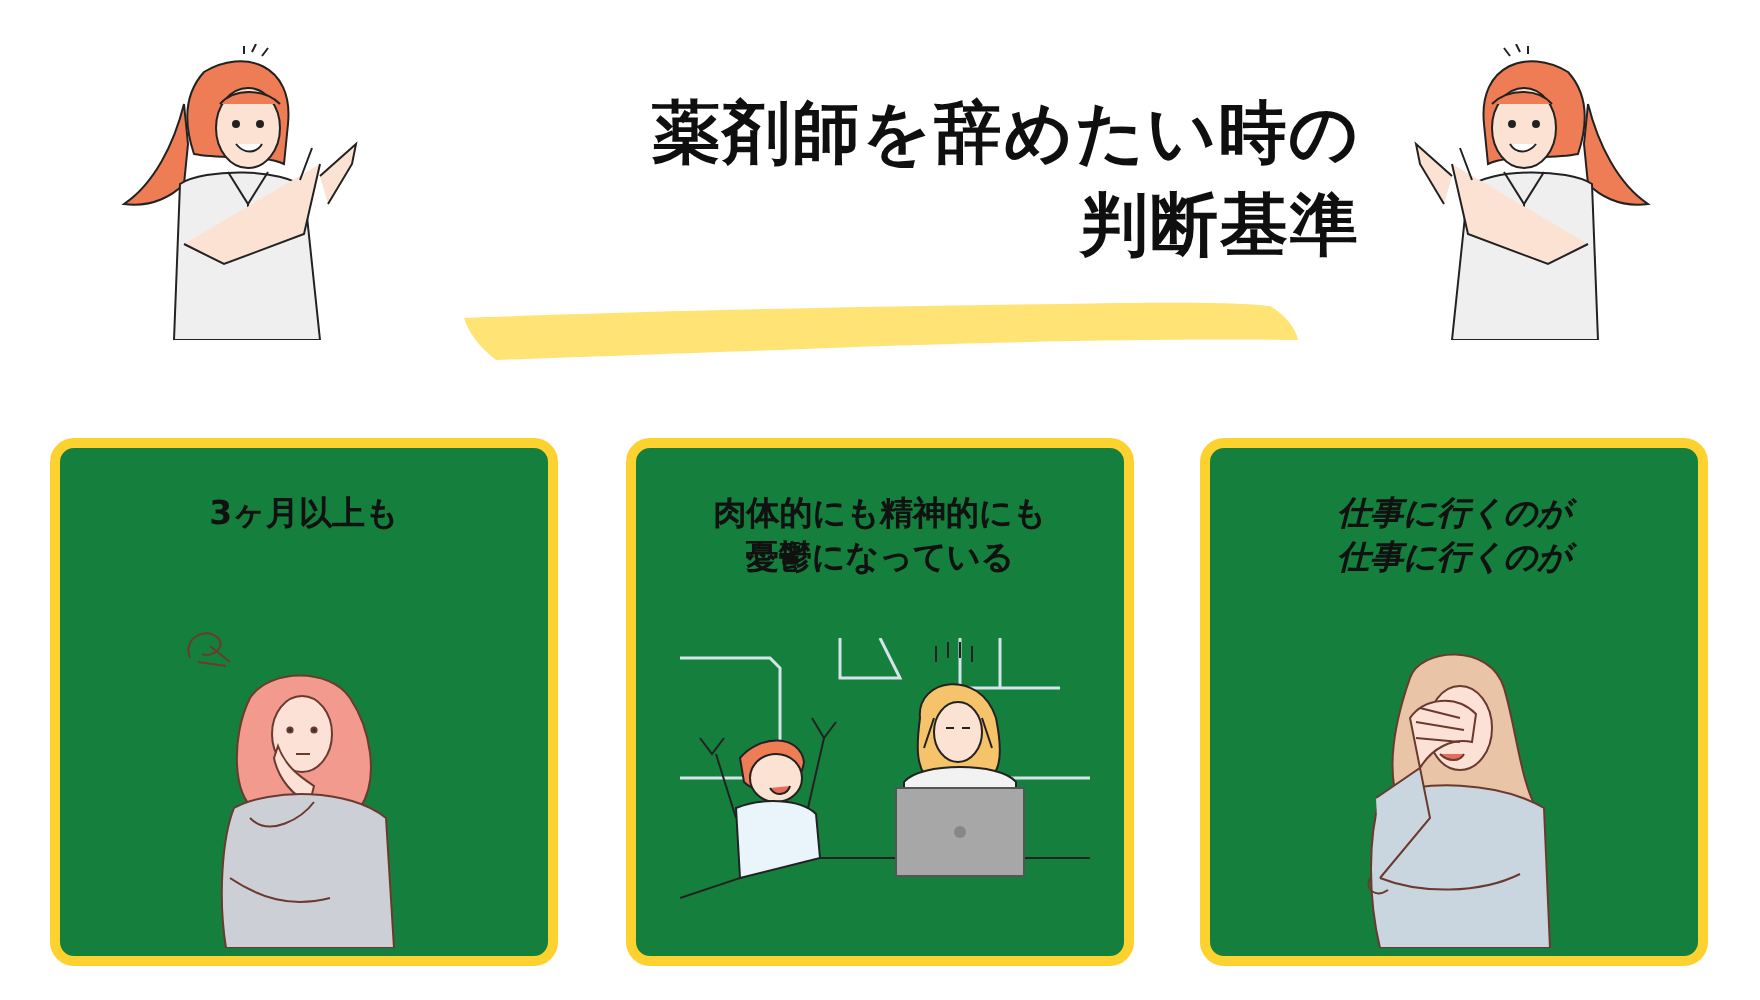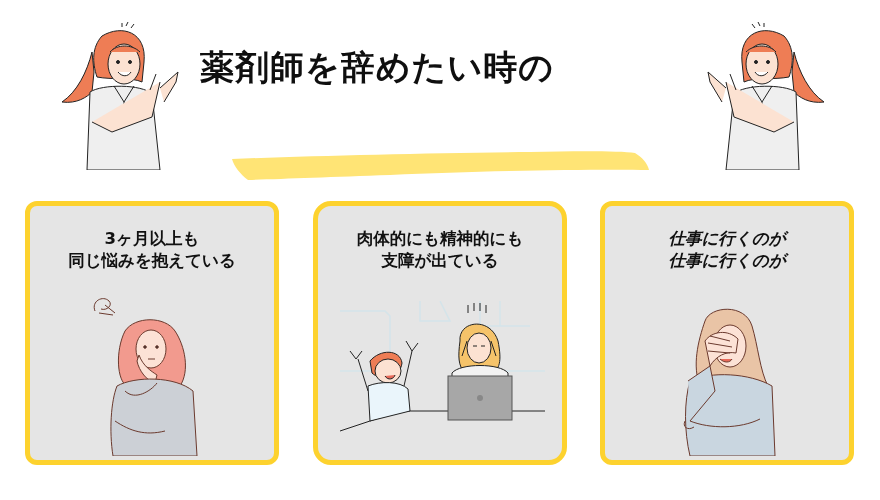--- a/index.html
+++ b/index.html
@@ -1,53 +1,54 @@
 <!DOCTYPE html>
 <html><head>
 <meta charset="utf-8">
 <style>
   * { margin: 0; padding: 0; box-sizing: border-box; }
   html, body { width: 880px; height: 500px; background: #ffffff; overflow: hidden; }
   body { position: relative; font-family: "DejaVu Sans", "Liberation Sans", sans-serif; color: #111; }
 
   .title {
     position: absolute; left: 200px; top: 44px; width: 480px;
-    text-align: left; font-weight: bold; font-size: 34px; line-height: 46px;
+    text-align: right; font-weight: bold; font-size: 34px; line-height: 46px;
     color: #0f0f0f; letter-spacing: 1px; z-index: 2;
   }
   .highlight { position: absolute; left: 230px; top: 148px; width: 420px; height: 36px; z-index: 1; }
 
   .hero { position: absolute; top: 22px; width: 150px; height: 148px; }
   .hero-left { left: 52px; }
   .hero-right { left: 684px; }
 
   .card {
-    position: absolute; top: 201px; width: 254px; height: 264px;
-    border: 5px solid #FDD22E; border-radius: 12px; background: #e5e5e5;
+    position: absolute; top: 219px; width: 254px; height: 264px;
+    border: 5px solid #FDD22E; border-radius: 12px; background: #15803d;
   }
   .card-1 { left: 25px; }
-  .card-2 { left: 313px; border-radius: 18px; }
+  .card-2 { left: 313px; }
   .card-3 { left: 600px; font-style: italic; }
 
   .card-title {
     position: absolute; left: 0; right: 0; top: 22px;
     text-align: center; font-weight: bold; font-size: 16.5px; line-height: 22px; color: #111;
   }
   .card-title span { display: block; }
 
   .illus { position: absolute; }
   .card-1 .illus { left: 55px; top: 85px; width: 140px; height: 165px; }
   .card-2 .illus { left: 22px; top: 95px; width: 205px; height: 145px; }
   .card-3 .illus { left: 55px; top: 85px; width: 140px; height: 165px; }
 </style>
 </head>
 <body>
 
 <div class="title">
   <div>薬剤師を辞めたい時の</div>
+  <div>判断基準</div>
 </div>
 
 <svg class="highlight" viewBox="0 0 420 36">
   <path d="M2 11 C80 8, 200 5, 300 4 C350 3, 390 3, 405 5 C412 9, 418 16, 419 22 C360 21, 250 23, 160 27 C100 29, 50 31, 18 32 C10 26, 4 18, 2 11 Z" fill="#FFE475"></path>
 </svg>
 
 <svg class="hero hero-left" viewBox="0 0 150 148">
   <g stroke="#222" stroke-width="1" fill="none">
     <path d="M40 30 C35 50, 25 70, 10 80 C25 82, 35 75, 40 70 L42 50 Z" fill="#EE7D55"></path>
     <path d="M50 14 C70 2, 95 10, 92 40 L90 60 C80 55, 60 58, 45 55 C40 40, 40 25, 50 14 Z" fill="#EE7D55"></path>
@@ -79,42 +80,41 @@
     <path d="M62 64 L72 80 L82 64"></path>
     <path d="M72 80 L72 100"></path>
     <path d="M40 100 L60 110 L100 95 L108 60" fill="#FCE2D2"></path>
     <path d="M98 68 L104 52 M108 66 L126 50 L124 60 L112 80" fill="#FCE2D2"></path>
   </g>
 </svg>
 
 <div class="card card-1">
   <div class="card-title">
     <span>3ヶ月以上も</span>
-    <span>同じ悩みを抱えている</span>
   </div>
   <svg class="illus" viewBox="0 0 140 165">
     <g stroke="#6B3A2E" stroke-width="1" fill="none">
       <path d="M10 20 C6 10, 18 4, 24 10 C28 14, 22 20, 16 18 M20 14 L30 22 M14 22 L28 24"></path>
       <path d="M40 40 C30 60, 32 90, 42 95 L95 95 C105 80, 100 55, 90 40 C80 25, 50 25, 40 40 Z" fill="#F29A8E"></path>
       <ellipse cx="66" cy="58" rx="15" ry="19" fill="#FCE2D6"></ellipse>
       <circle cx="60" cy="56" r="1.3" fill="#333"></circle>
       <circle cx="72" cy="56" r="1.3" fill="#333"></circle>
       <path d="M63 68 L70 68"></path>
       <path d="M54 64 C58 75, 66 80, 72 84 L70 92 C62 90, 54 80, 52 70 Z" fill="#FCE2D6"></path>
       <path d="M32 95 C50 85, 90 85, 108 100 L112 165 L28 165 C24 140, 26 110, 32 95 Z" fill="#CCD0D6"></path>
       <path d="M40 100 C50 110, 66 100, 72 92"></path>
       <path d="M30 130 C45 140, 60 145, 80 140"></path>
     </g>
   </svg>
 </div>
 
 <div class="card card-2">
   <div class="card-title">
     <span>肉体的にも精神的にも</span>
-    <span>支障が出ている</span>
+    <span>憂鬱になっている</span>
   </div>
   <svg class="illus" viewBox="0 0 205 145">
     <g fill="none" stroke="#D4E4EA" stroke-width="1.5">
       <path d="M0 10 L45 10 L50 15 L50 60"></path>
       <path d="M80 0 L80 20 L110 20 L100 0"></path>
       <path d="M140 0 L140 25 L190 25"></path>
       <path d="M160 0 L160 25"></path>
       <path d="M0 70 L40 70"></path>
       <path d="M150 70 L205 70"></path>
     </g>

